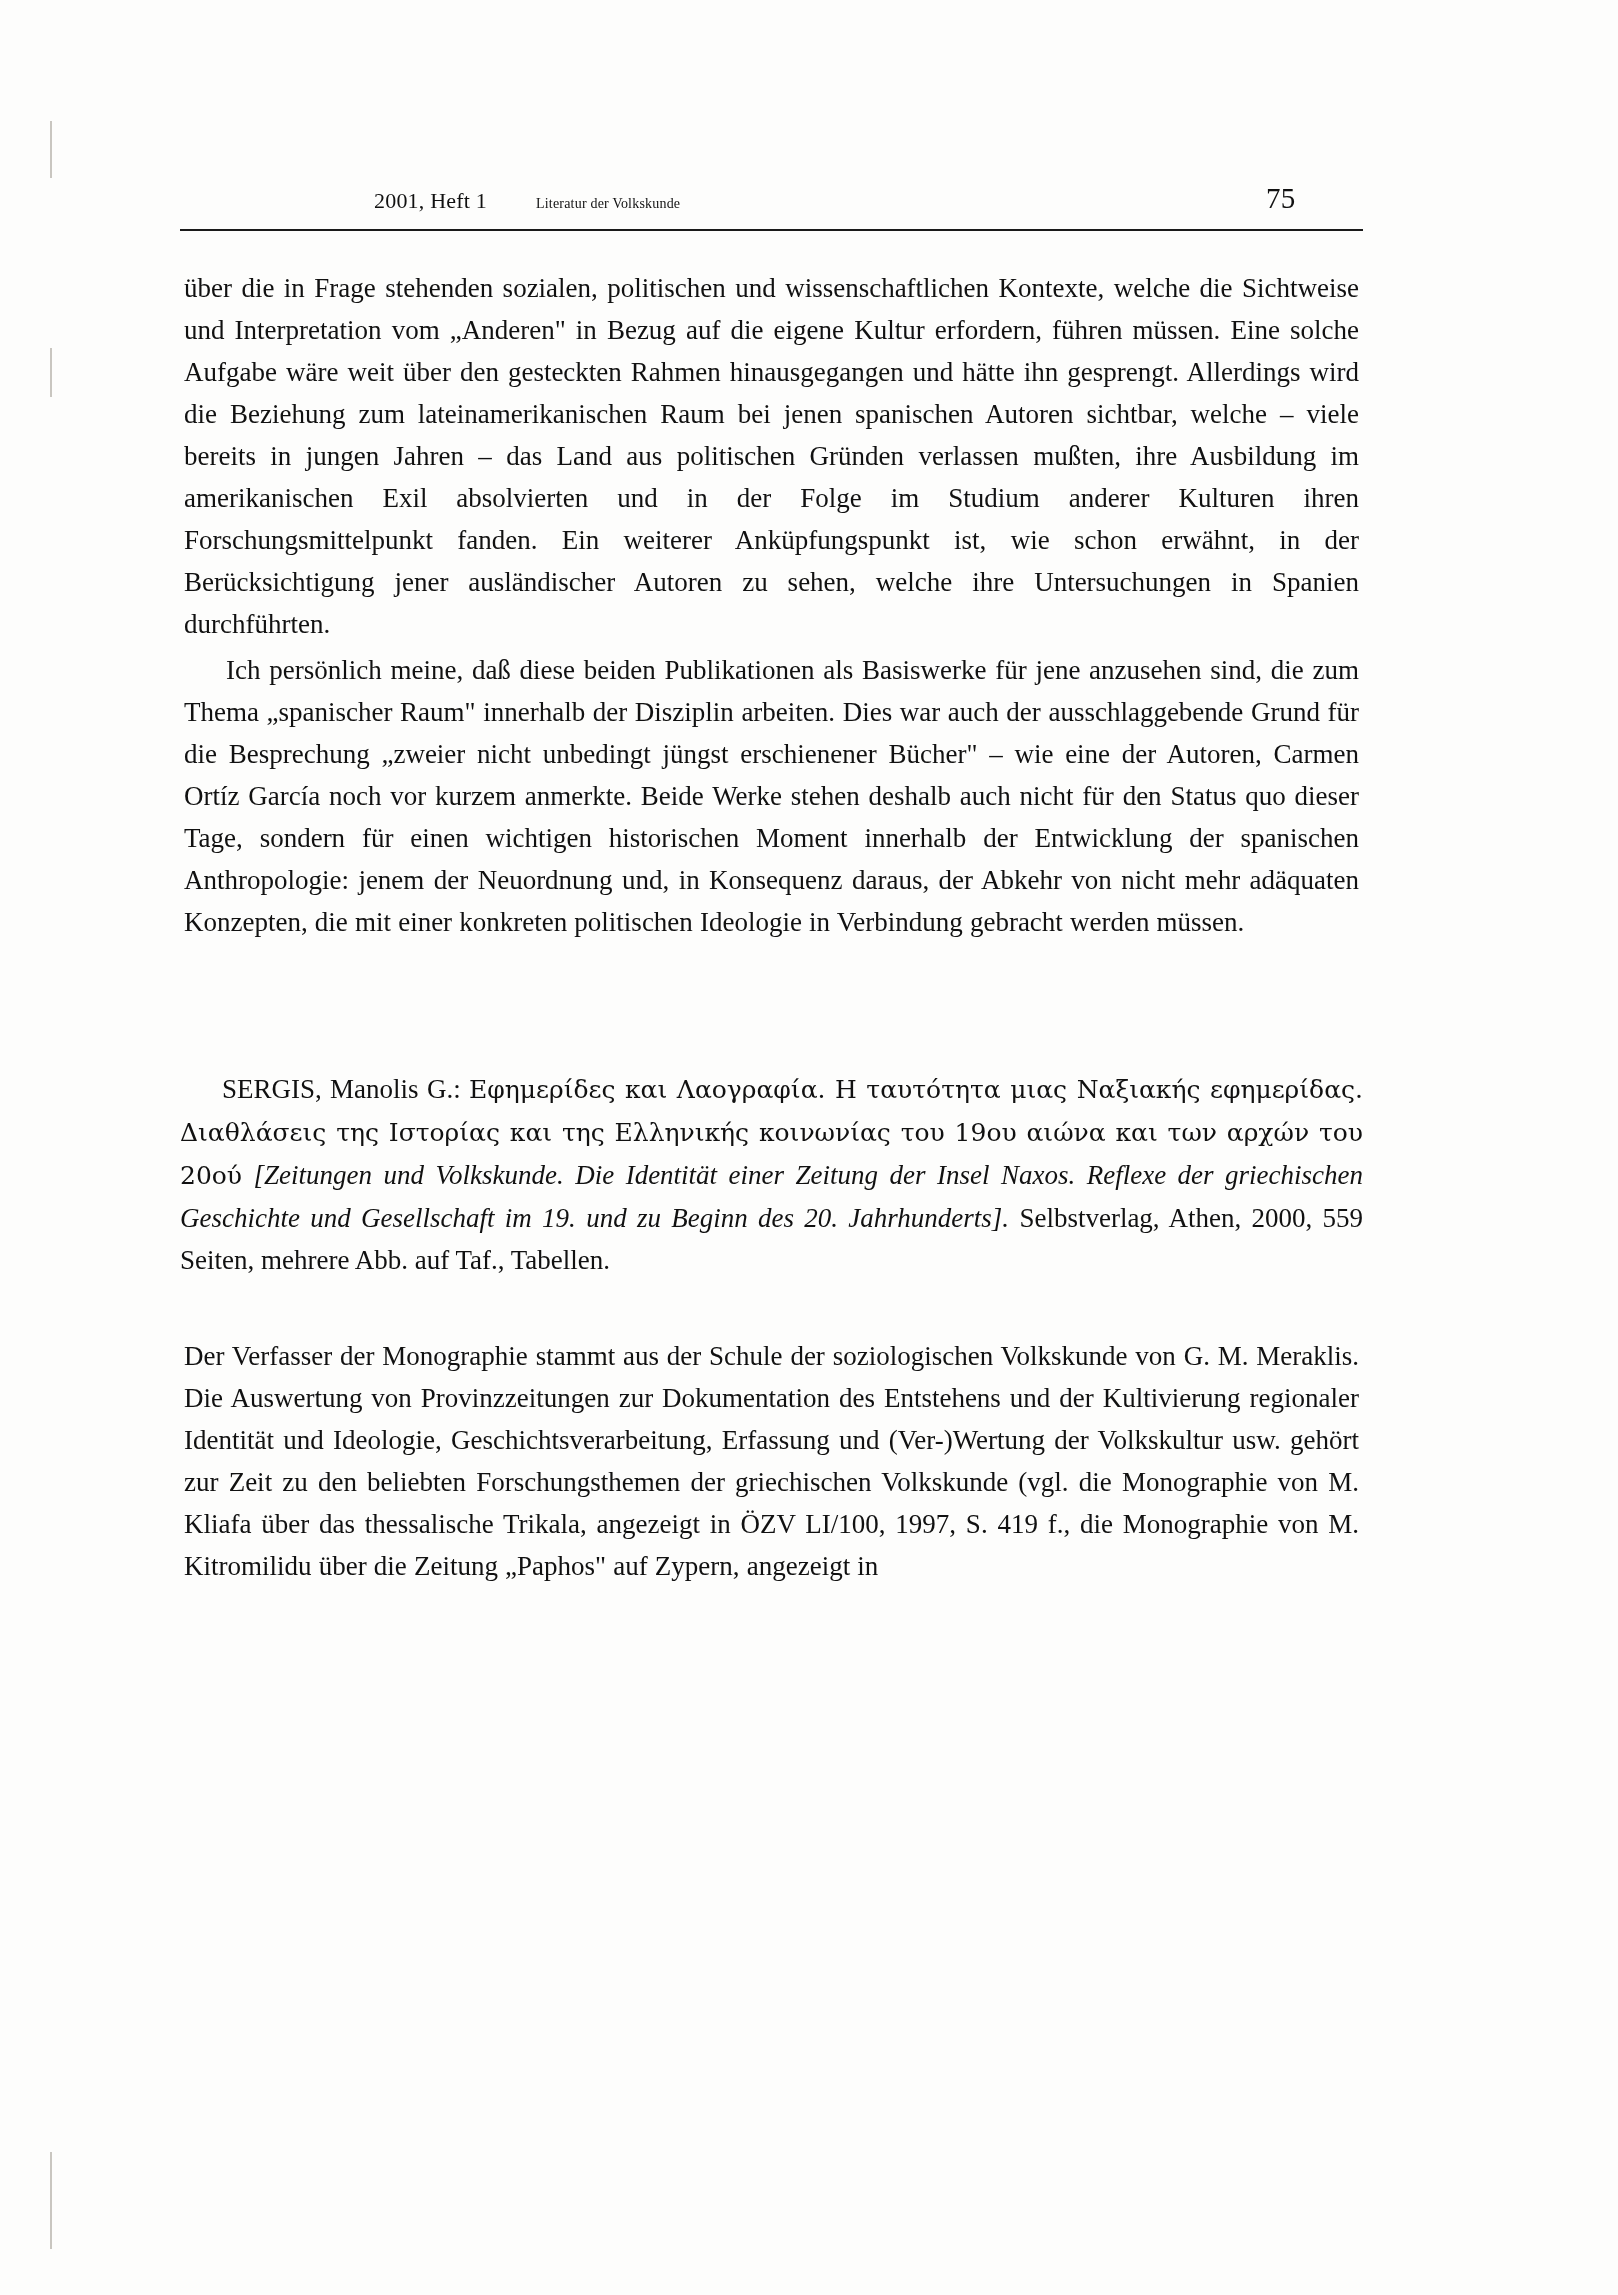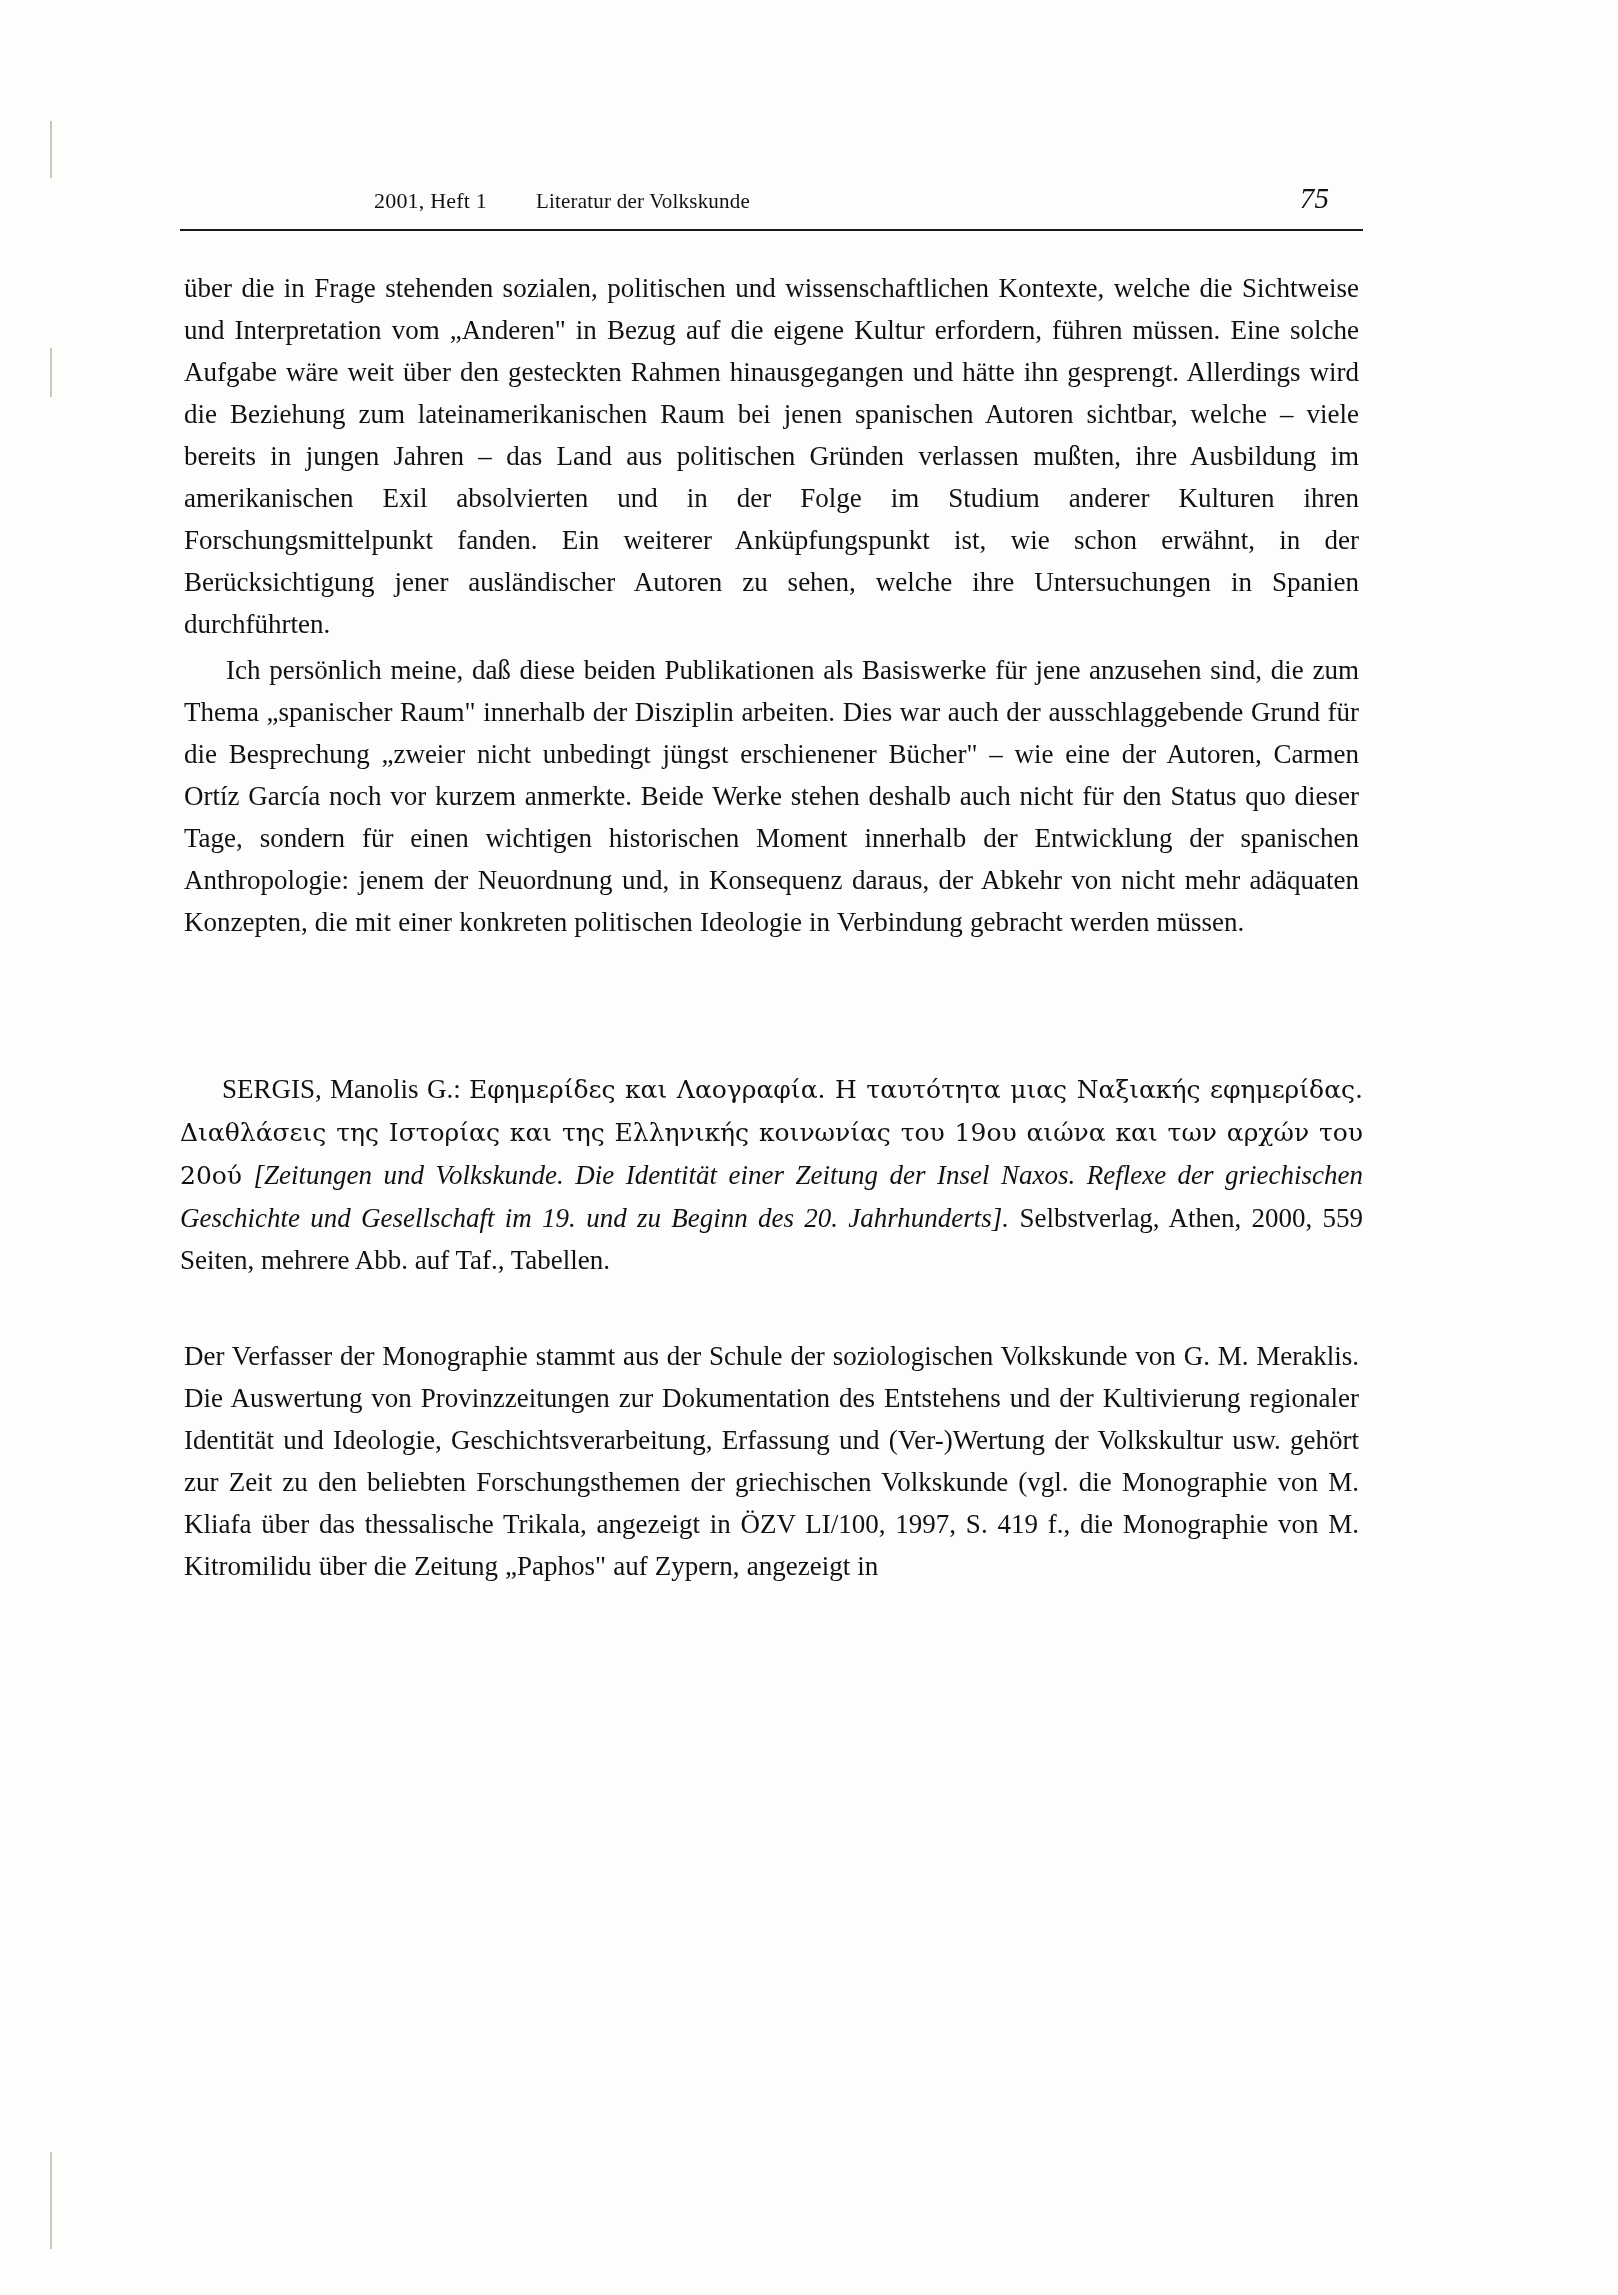--- a/index.html
+++ b/index.html
@@ -50,28 +50,27 @@
     height: 36px;
   }
   .rh-left {
     width: 307px;
     text-align: right;
     font-size: 22px;
   }
   .rh-center {
     flex: 1;
     text-align: left;
-    font-size: 21px;
+    font-size: 14px;
     margin-left: 49px;
   }
   .rh-right {
     width: 97px;
-    text-align: center;
+    text-align: left;
     font-size: 29px;
-    font-style: italic;
   }
   .rule {
     border-bottom: 2.4px solid #1a1a1a;
     margin-top: 11.3px;
     margin-bottom: 36px;
     width: 100%;
   }
 
   
   p.body {

